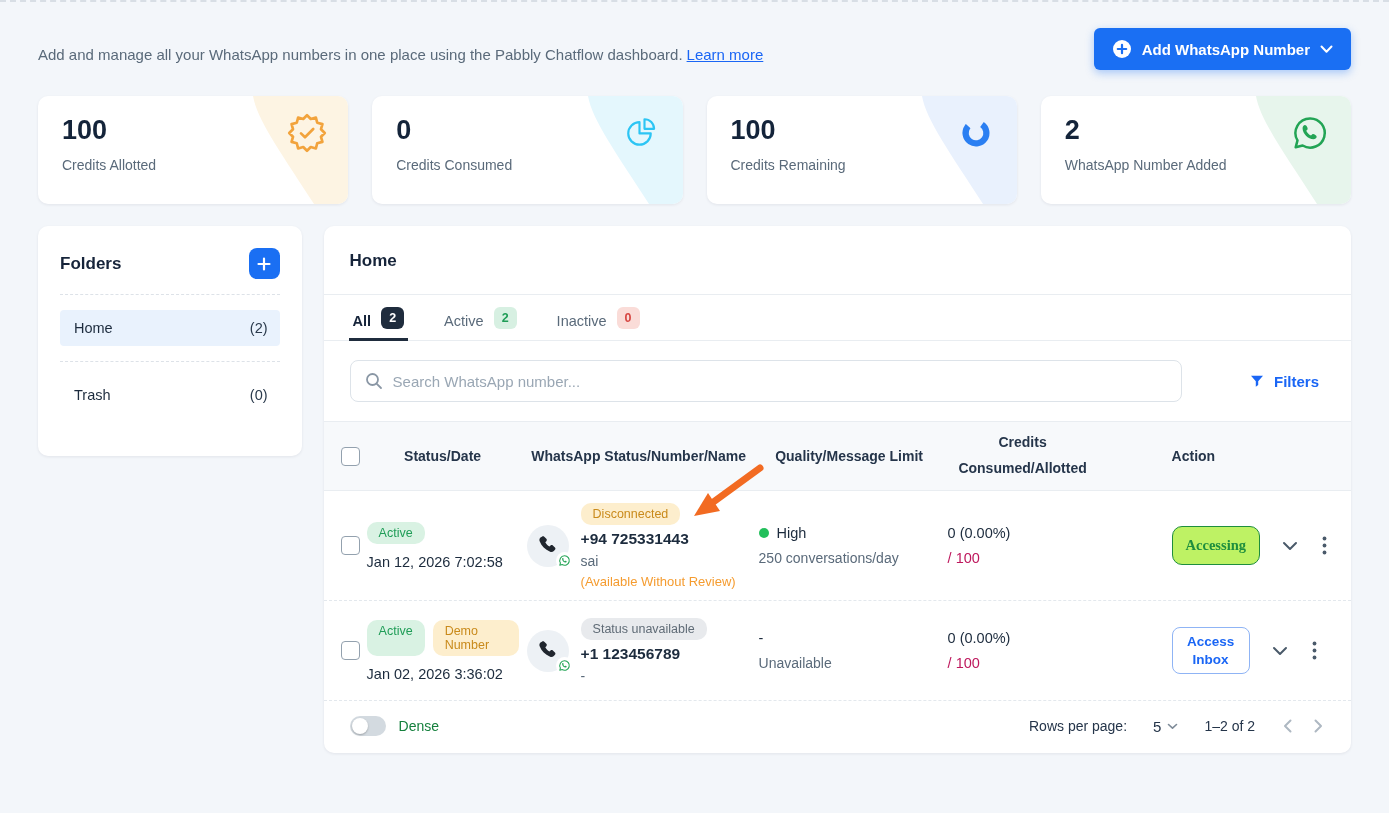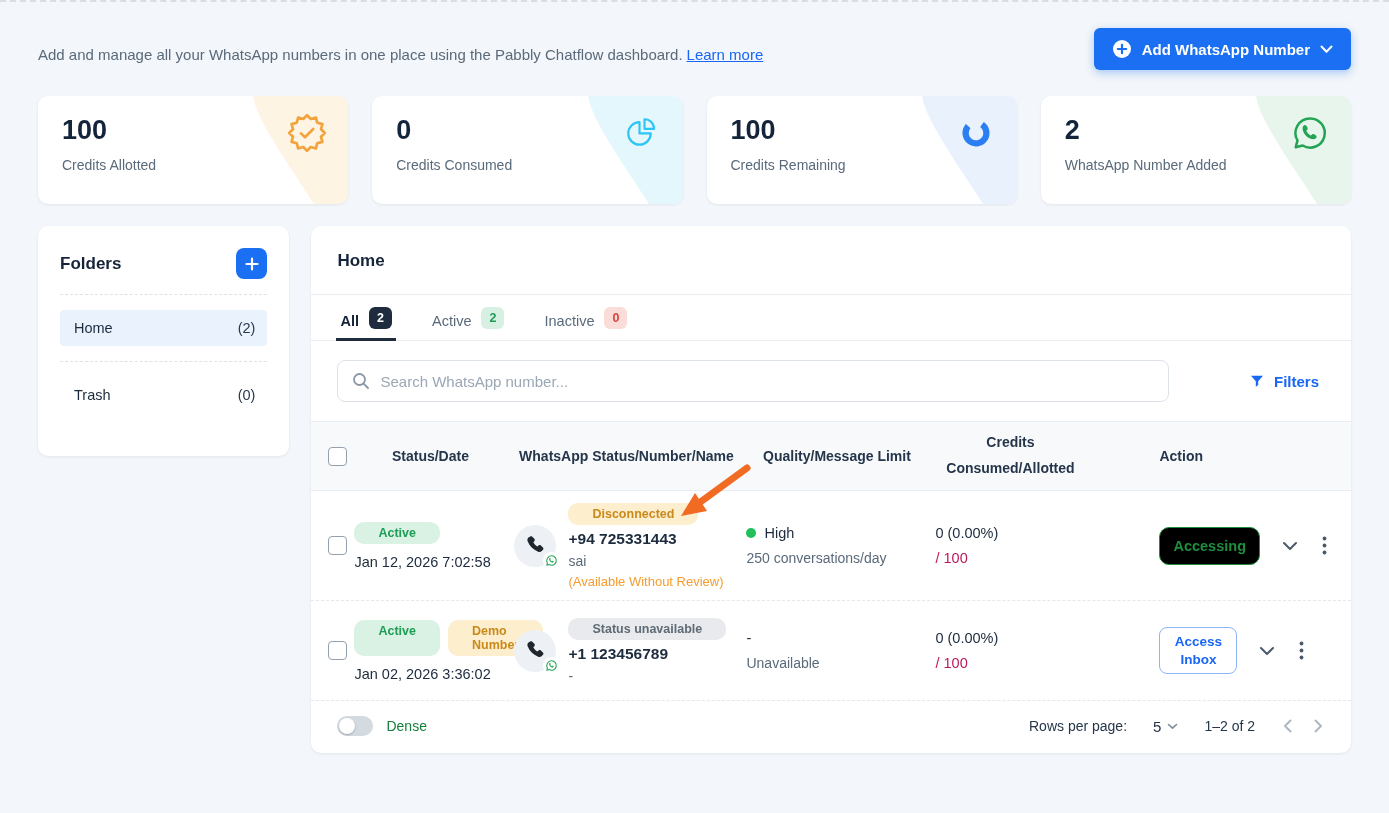--- a/index.html
+++ b/index.html
@@ -86,21 +86,21 @@
   .col-check   { width:43px; padding-left:17px; flex-shrink:0; }
   .col-status  { width:160px; flex-shrink:0; padding-right:8px; }
   .col-wa      { width:232px; flex-shrink:0; padding-right:8px; }
   .col-quality { width:189px; flex-shrink:0; padding-right:8px; }
   .col-credits { width:208px; flex-shrink:0; padding-right:8px; }
   .col-action  { flex:1; display:flex; align-items:center; gap:20px; padding:0 22px 0 16px; }
   .col-credits .hdr-wrap { max-width:150px; line-height:1.85; }
 
   .checkbox { width:19px; height:19px; border:1.5px solid #93a1ae; border-radius:4px; background:#fff; cursor:pointer; }
 
-  .badge { display:inline-block; font-size:12.5px; font-weight:bold; border-radius:10px; padding:4px 24px; }
+  .badge { display:inline-block; font-size:12.5px; font-weight:normal; border-radius:10px; padding:4px 12px; }
   .badge-green  { background:#d9f2e3; color:#1f9d57; }
   .badge-orange { background:#fdeecd; color:#c98a1b; }
   .badge-gray   { background:#e8eaed; color:#5f6b76; }
   .badge-row { display:flex; gap:8px; }
   .cell-date { font-size:14.5px; color:#1c2b3d; margin-top:10px; }
 
   .wa-cell { display:flex; gap:12px; }
   .avatar { width:42px; height:42px; border-radius:50%; background:#edf1f5; position:relative;
     display:flex; align-items:center; justify-content:center; align-self:center; flex-shrink:0; }
   .wa-mini { position:absolute; bottom:-2px; right:-4px; width:17px; height:17px; background:#fff; border-radius:50%;
@@ -109,22 +109,22 @@
   .wa-number { font-size:15.5px; font-weight:bold; color:#1c2b3d; }
   .wa-name { font-size:14px; color:#5a6a7a; }
   .wa-note { font-size:13px; color:#f59c30; }
 
   .quality-line { display:flex; align-items:center; gap:8px; font-size:14.5px; color:#1c2b3d; }
   .q-dot { width:10px; height:10px; border-radius:50%; background:#22bf5b; }
   .quality-sub { font-size:14px; color:#5a6a7a; margin-top:9px; }
   .credits-line { font-size:14.5px; color:#1c2b3d; }
   .credits-sub { font-size:14.5px; color:#be185d; margin-top:9px; }
 
-  .action-btn-green { border:1.5px solid #1e8e3e; color:#1e8e3e; background:#000000; cursor:pointer;
-    font-family:Liberation Sans, sans-serif; font-size:14.5px; font-weight:bold; border-radius:10px; padding:10px 13px; white-space:nowrap; }
+  .action-btn-green { border:1.5px solid #1e8e3e; color:#1e8e3e; background:#bef264; cursor:pointer;
+    font-family:Liberation Serif, serif; font-size:14.5px; font-weight:bold; border-radius:10px; padding:10px 13px; white-space:nowrap; }
   .action-btn-blue { border:1px solid #8fb4f5; color:#1a66f5; background:#fff; cursor:pointer;
     font-family:inherit; font-size:13.5px; font-weight:bold; border-radius:8px; padding:5px 10px;
     width:78px; line-height:1.3; text-align:center; }
   .icon-btn { background:none; border:none; cursor:pointer; display:flex; align-items:center; justify-content:center; padding:2px; }
 
   
   .t-footer { display:flex; align-items:center; padding:15px 26px 17px; }
   .toggle { width:36px; height:20px; border-radius:10px; background:#d3dae0; position:relative; cursor:pointer; flex-shrink:0; }
   .toggle-knob { position:absolute; left:2px; top:2px; width:16px; height:16px; border-radius:50%; background:#fff;
     box-shadow:0 1px 2px rgba(0,0,0,.25); }

